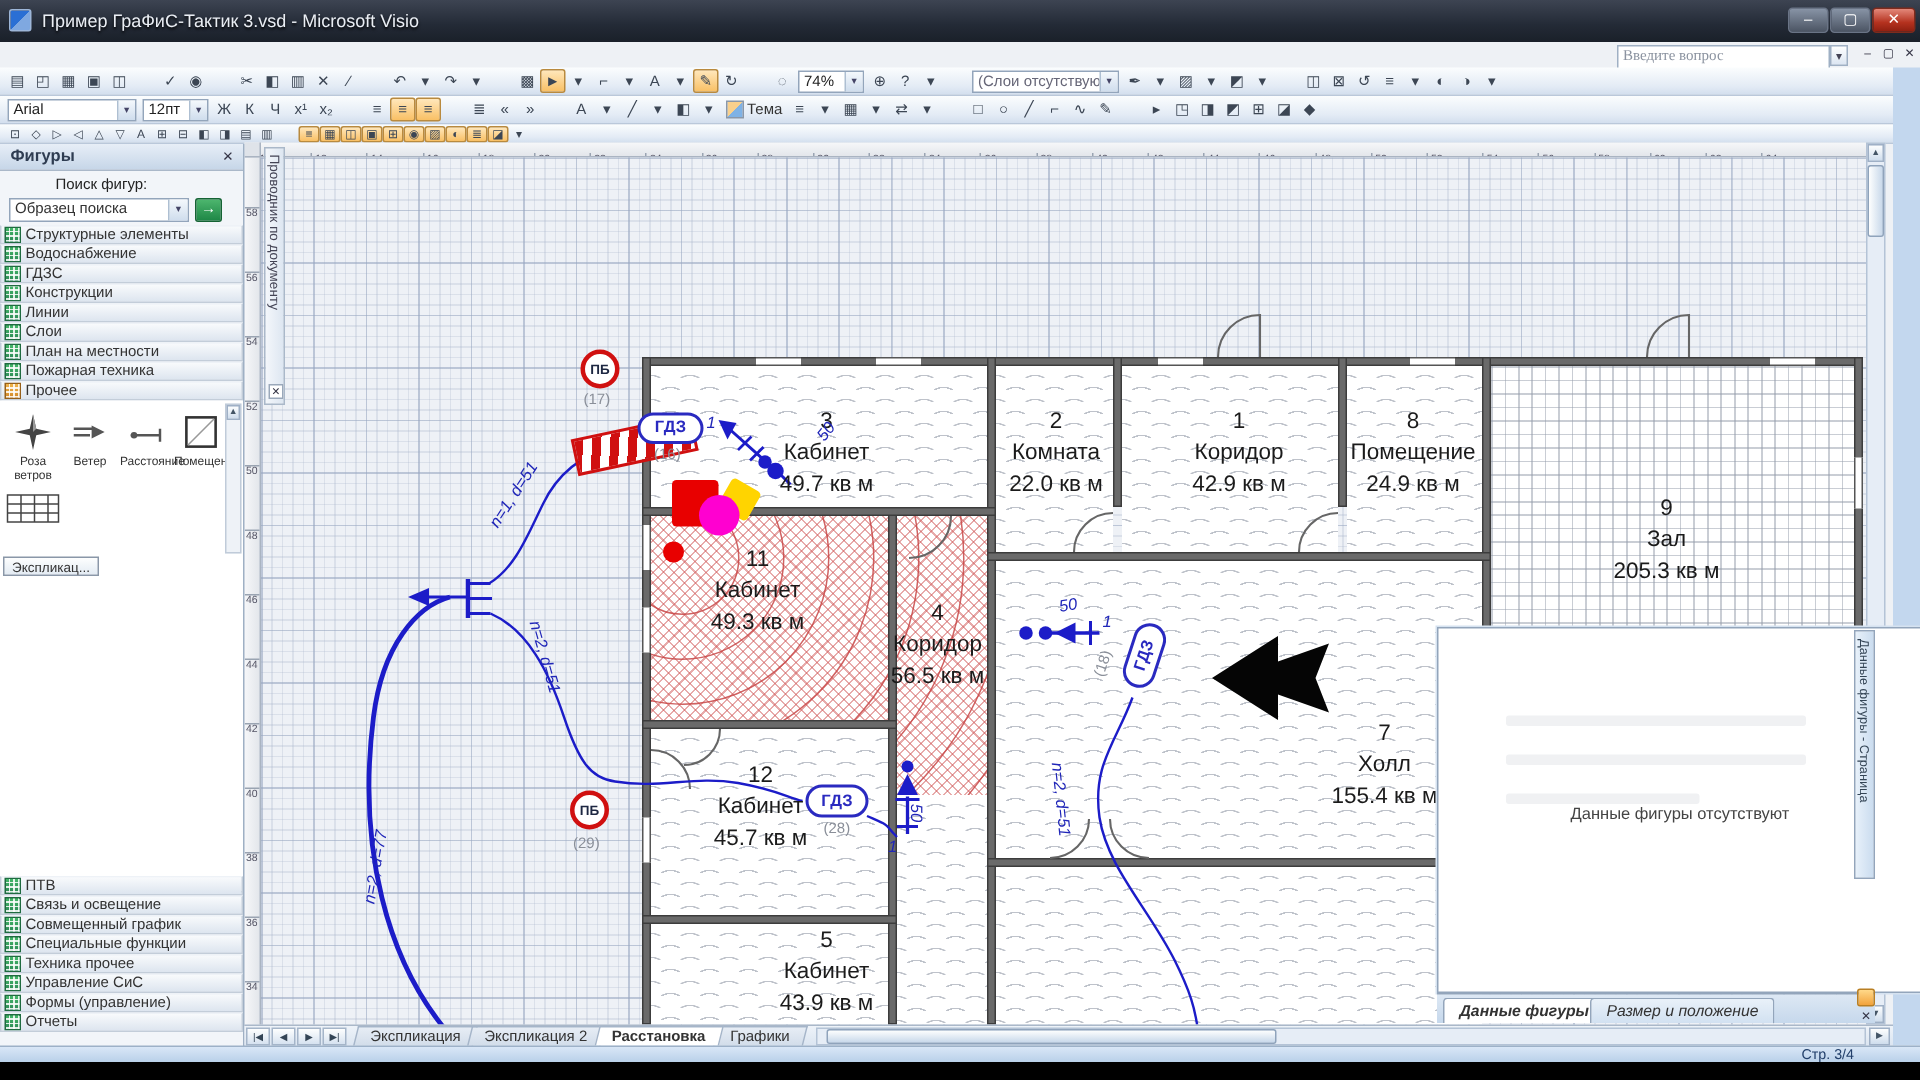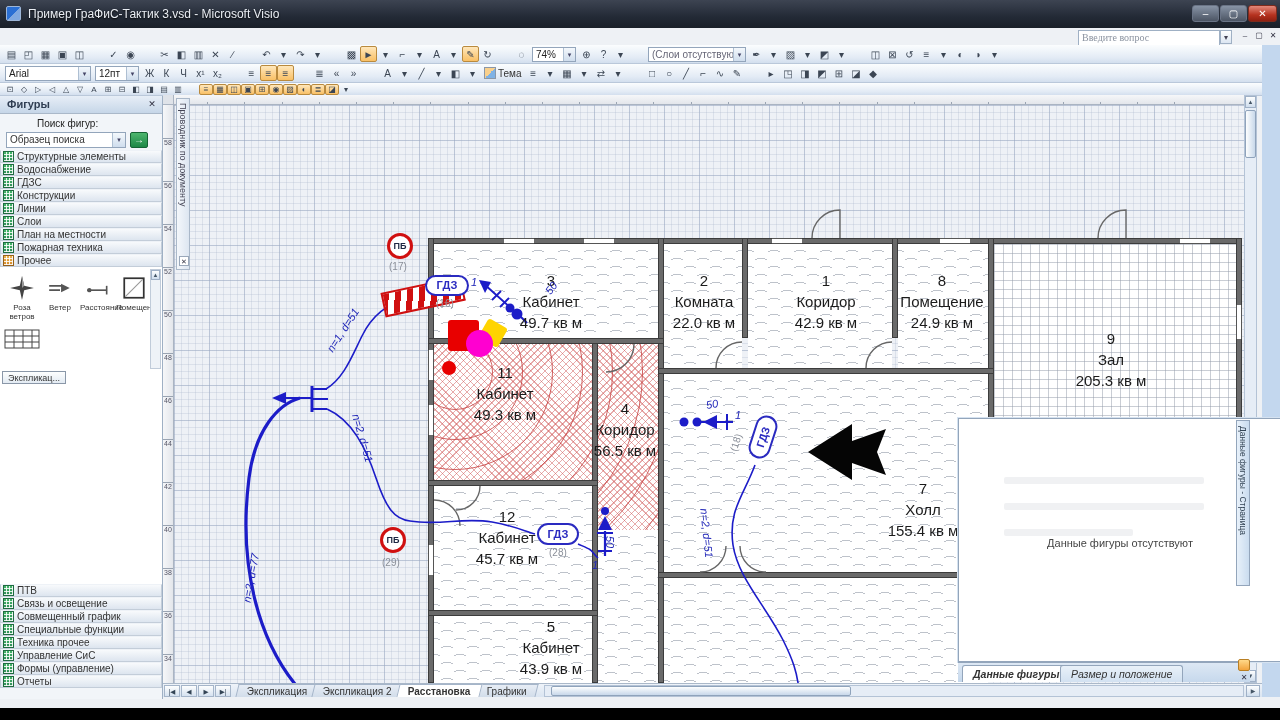--- a/index.html
+++ b/index.html
@@ -741,16 +741,19 @@
     <span class="sheet-tab" style="margin-left:6px;"><span class="t">Экспликация</span></span>
     <span class="sheet-tab"><span class="t">Экспликация 2</span></span>
     <span class="sheet-tab active"><span class="t">Расстановка</span></span>
     <span class="sheet-tab"><span class="t">Графики</span></span>
     <span id="hs-track">
         <span id="hs-thumb"></span>
       </span>
     <span id="hs-right">▶</span>
   </div>
 
+  <div class="abs" id="statusbar">
+    <span id="status-page">Стр. 3/4</span>
+  </div>
   <div class="abs" id="right-frame"></div>
   <div class="abs" id="black-bottom"></div>
 
 </div>
 
 </body></html>

